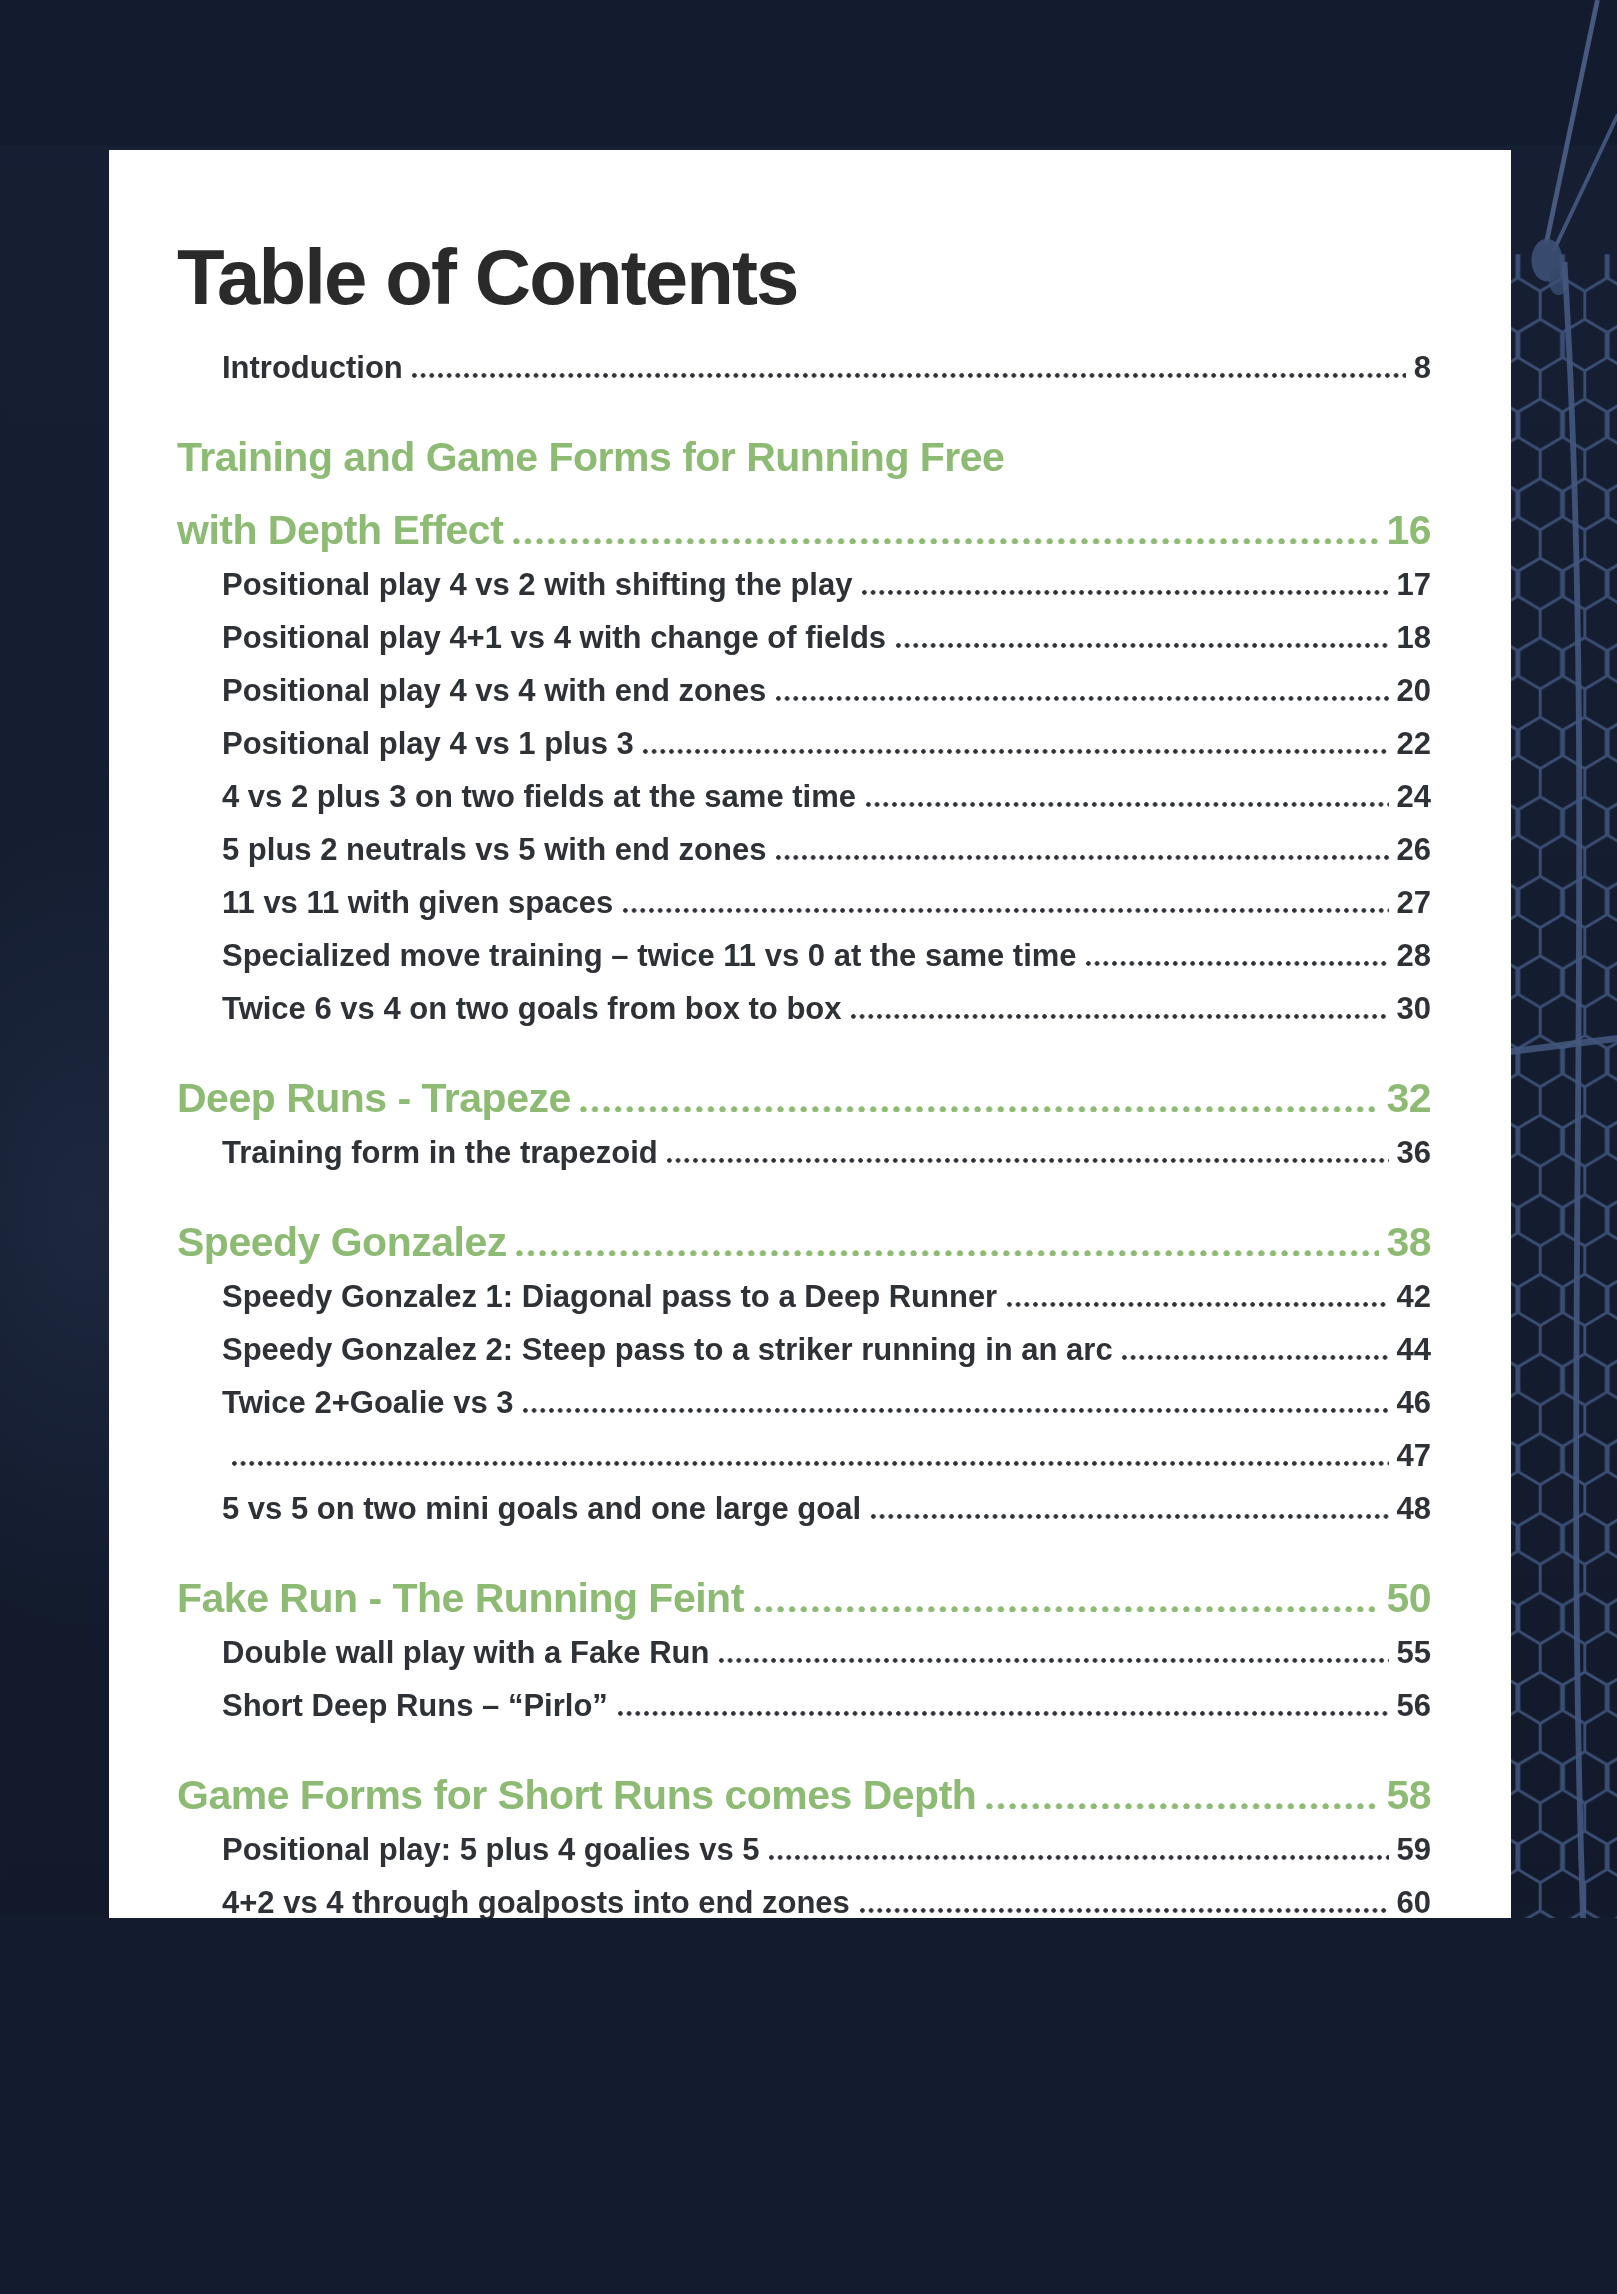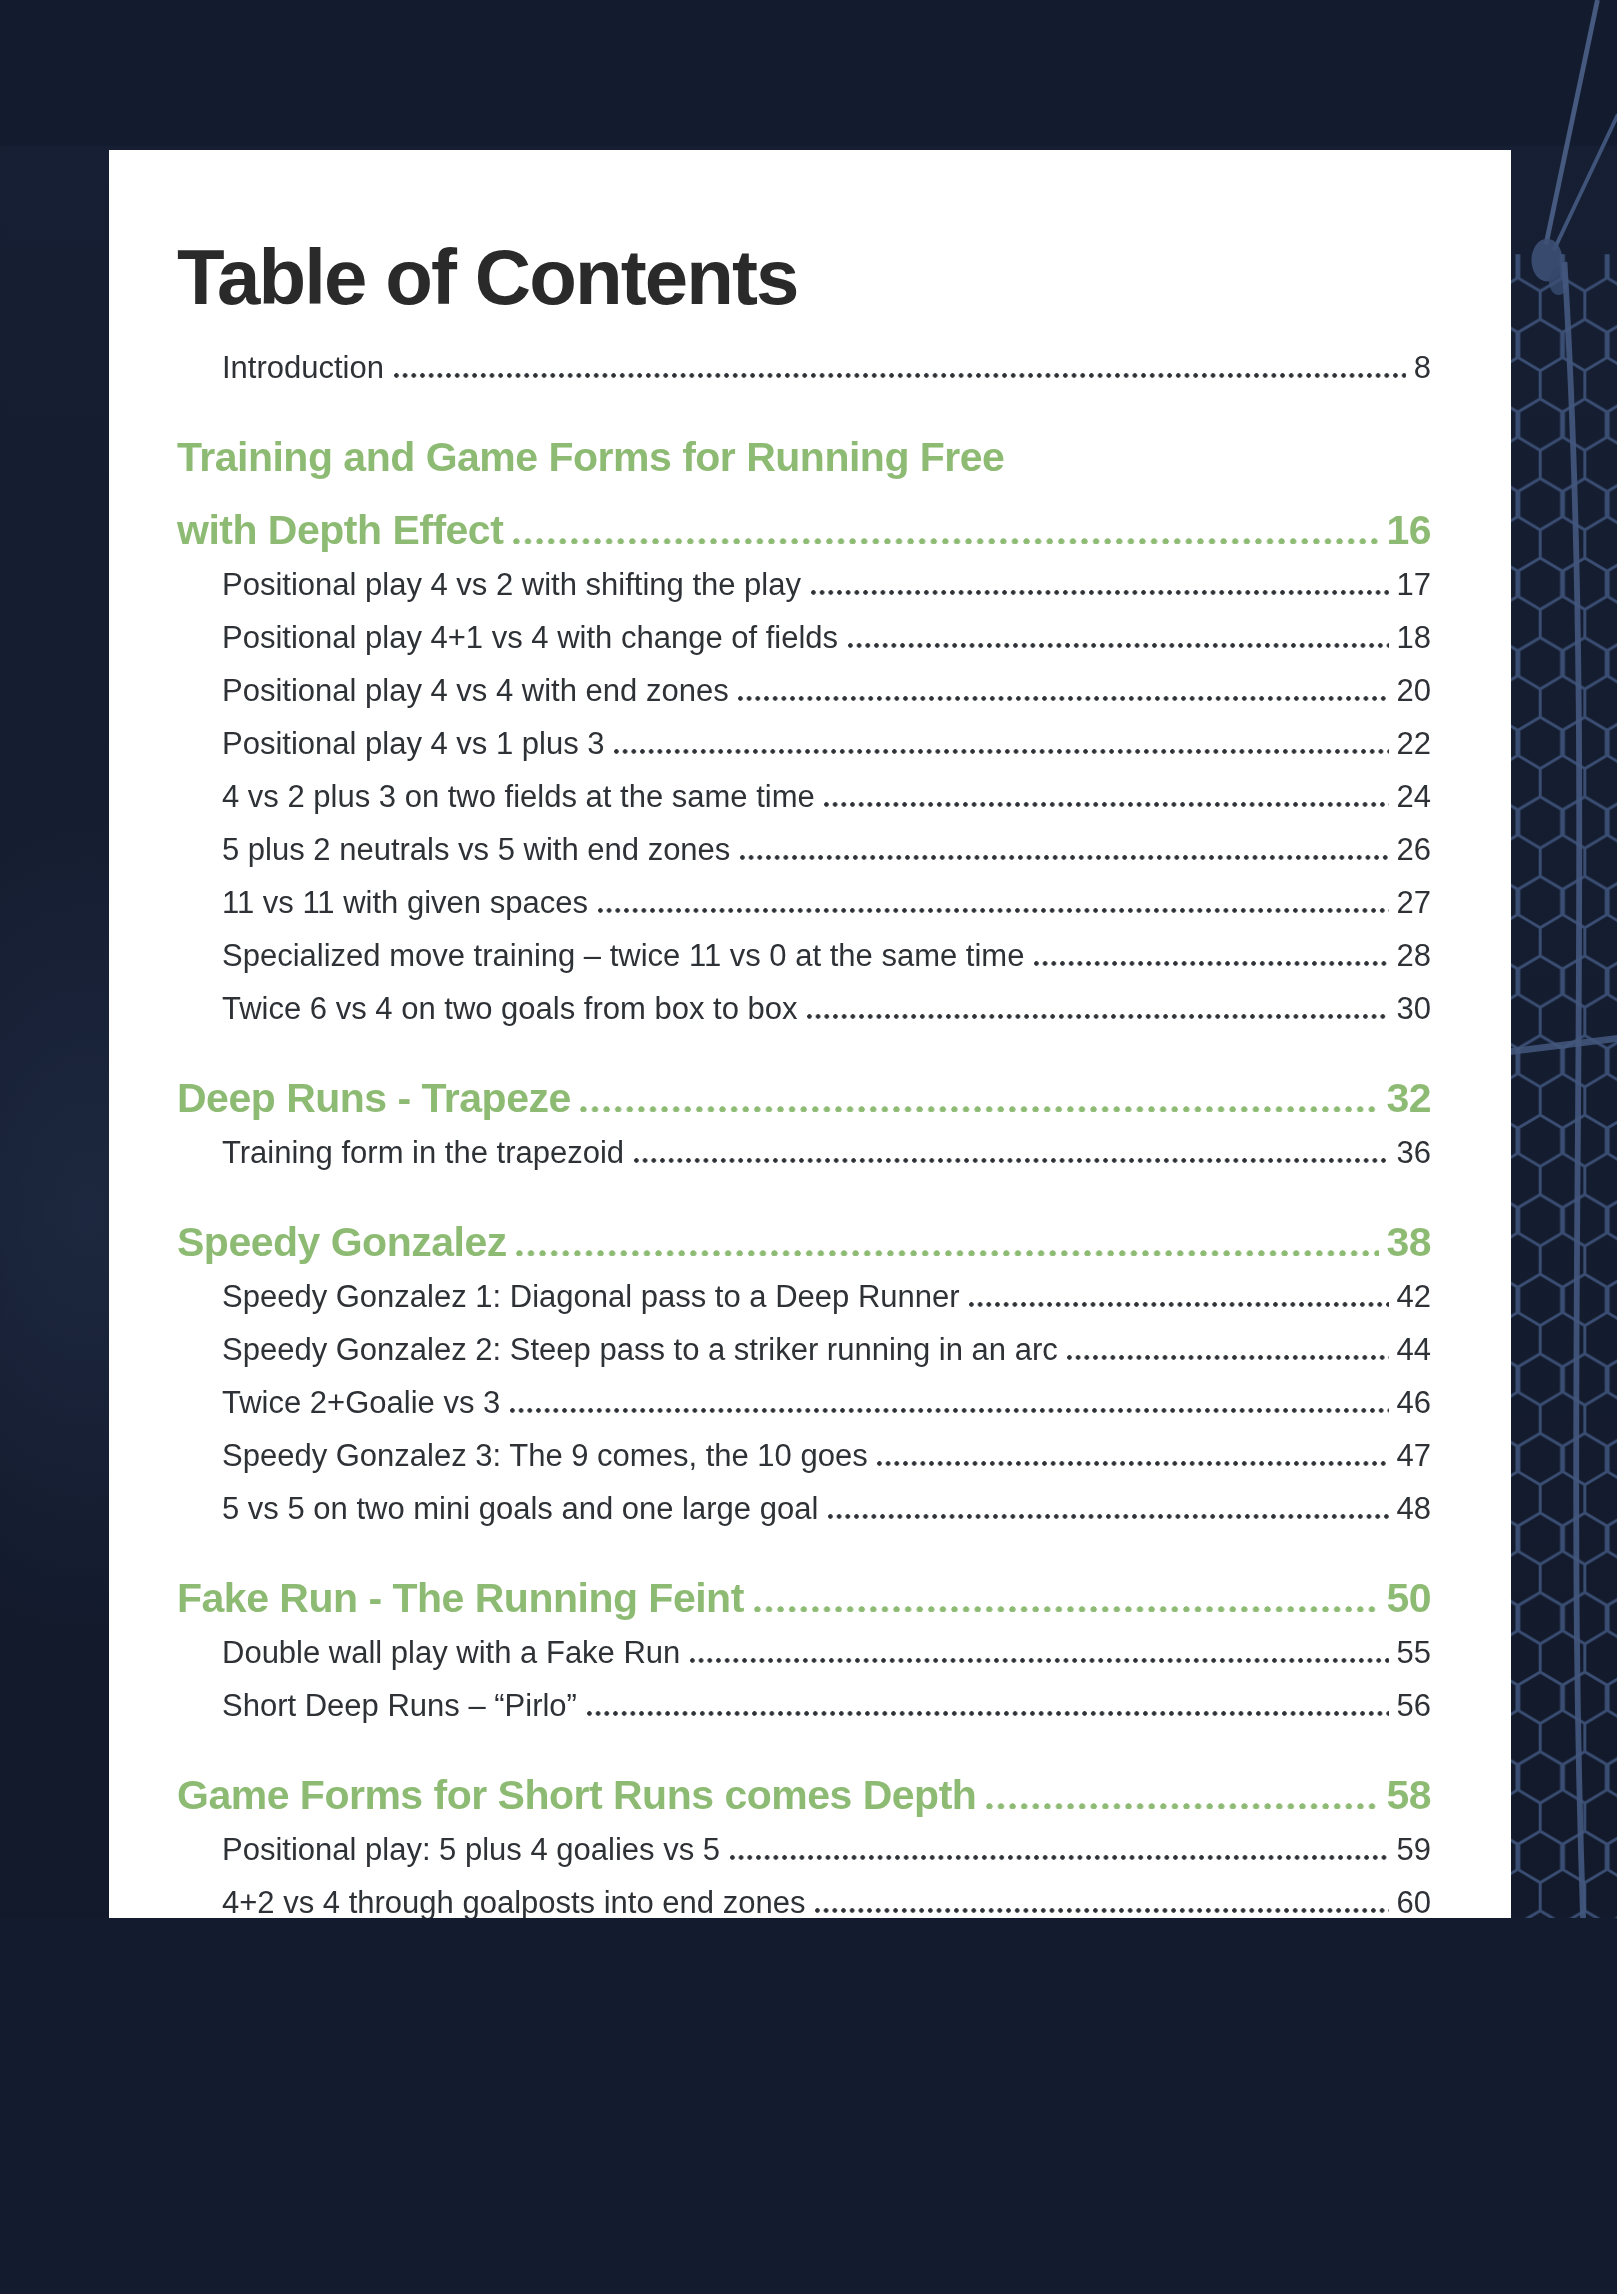--- a/index.html
+++ b/index.html
@@ -44,21 +44,21 @@
     width: 100%;
   }
   .row .label { white-space: nowrap; }
   .row .pagenum { white-space: nowrap; }
 
   .row.item {
     font-size: 31px;
     line-height: 53px;
     color: var(--body-text, #2e3236);
     padding-left: 45px;
-    font-weight: 400;
+    font-weight: 700;
   }
 
   .row.chapter {
     font-size: 41px;
     line-height: 56px;
     font-weight: 700;
     letter-spacing: -0.5px;
     color: var(--accent, #8ebb74);
     margin-top: 35px;
   }
@@ -211,21 +211,20 @@
           <span class="label">Speedy Gonzalez 2: Steep pass to a striker running in an arc</span>
           <span class="dots"></span>
           <span class="pagenum">44</span>
         </div>
         <div class="row item">
           <span class="label">Twice 2+Goalie vs 3</span>
           <span class="dots"></span>
           <span class="pagenum">46</span>
         </div>
         <div class="row item">
-          <span class="label">Speedy Gonzalez 3: The 9 comes, the 10 goes</span>
           <span class="dots"></span>
           <span class="pagenum">47</span>
         </div>
         <div class="row item">
           <span class="label">5 vs 5 on two mini goals and one large goal</span>
           <span class="dots"></span>
           <span class="pagenum">48</span>
         </div>
         <div class="row chapter">
           <span class="label">Fake Run - The Running Feint</span>

